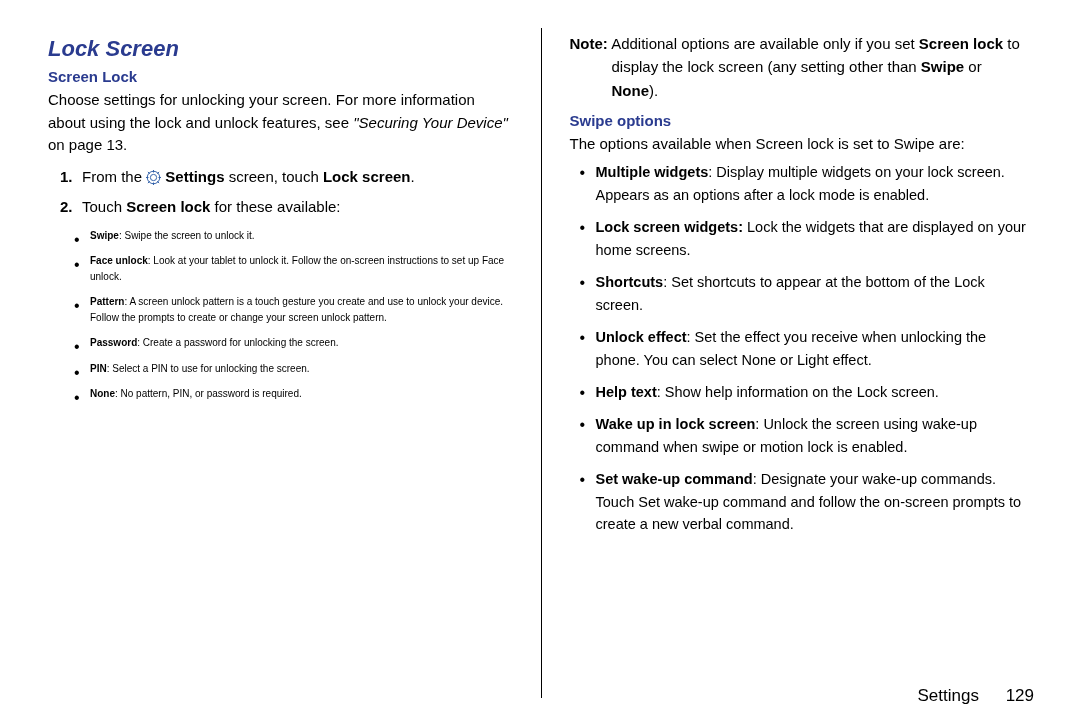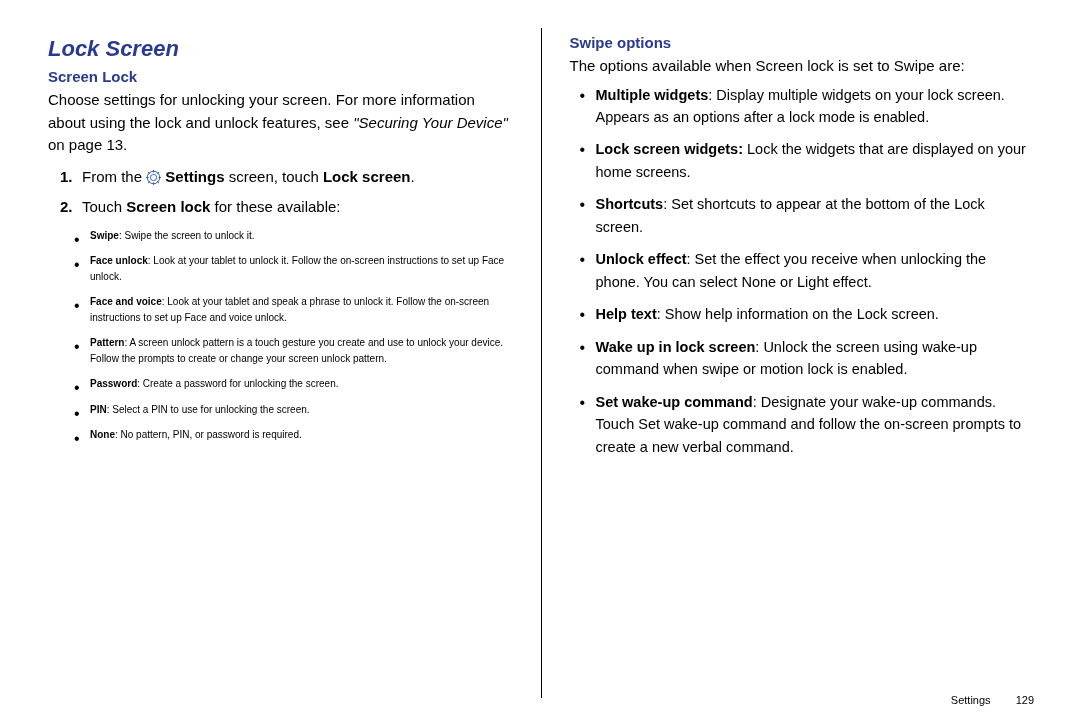--- a/index.html
+++ b/index.html
@@ -92,21 +92,21 @@
   .gear-icon {
     display: inline-block;
     width: 15px;
     height: 15px;
     vertical-align: -3px;
   }
   .footer {
     position: absolute;
     right: 46px;
     bottom: 14px;
-    font-size: 11px;
+    font-size: 17px;
     text-align: right;
   }
   .footer .pagenum { margin-left: 22px; }
 </style>
 </head>
 <body>
 
 <div class="page">
 
   <div class="col">
@@ -139,29 +139,31 @@
         <span class="b">Settings</span><span> screen, touch </span><span class="b">Lock screen</span><span>.</span>
       </div>
       <div class="numitem">
         <span class="num">2.</span><span>Touch </span><span class="b">Screen lock</span><span> for these available:</span>
       </div>
     </div>
 
     <div class="bulletlist bulletlist-sub">
       <div class="bulletitem"><span class="b">Swipe</span><span>: Swipe the screen to unlock it.</span></div>
       <div class="bulletitem"><span class="b">Face unlock</span><span>: Look at your tablet to unlock it. Follow the on-screen instructions to set up Face unlock.</span></div>
-      <div class="bulletitem"><span class="b">Face and voice</span><span>: Look at your tablet and speak a phrase to unlock it. Follow the on-screen instructions to set up Face and voice unlock.</span></div>
       <div class="bulletitem"><span class="b">Pattern</span><span>: A screen unlock pattern is a touch gesture you create and use to unlock your device. Follow the prompts to create or change your screen unlock pattern.</span></div>
       <div class="bulletitem"><span class="b">Password</span><span>: Create a password for unlocking the screen.</span></div>
       <div class="bulletitem"><span class="b">PIN</span><span>: Select a PIN to use for unlocking the screen.</span></div>
       <div class="bulletitem"><span class="b">None</span><span>: No pattern, PIN, or password is required.</span></div>
     </div>
   </div>
 
   <div class="col col-right">
+    <div class="note-block">
+      <span class="b">Note:</span><span> Additional options are available only if you set </span><span class="b">Screen lock</span><span> to display the lock screen (any setting other than </span><span class="b">Swipe</span><span> or </span><span class="b">None</span><span>).</span>
+    </div>
 
 
     <h2>Swipe options</h2>
     <div class="para" style="margin-top:2px">The options available when Screen lock is set to Swipe are:</div>
 
     <div class="bulletlist" style="padding-left:14px">
       <div class="bulletitem"><span class="b">Multiple widgets</span><span>: Display multiple widgets on your lock screen. Appears as an options after a lock mode is enabled.</span></div>
       <div class="bulletitem"><span class="b">Lock screen widgets:</span><span> Lock the widgets that are displayed on your home screens.</span></div>
       <div class="bulletitem"><span class="b">Shortcuts</span><span>: Set shortcuts to appear at the bottom of the Lock screen.</span></div>
       <div class="bulletitem"><span class="b">Unlock effect</span><span>: Set the effect you receive when unlocking the phone. You can select None or Light effect.</span></div>

